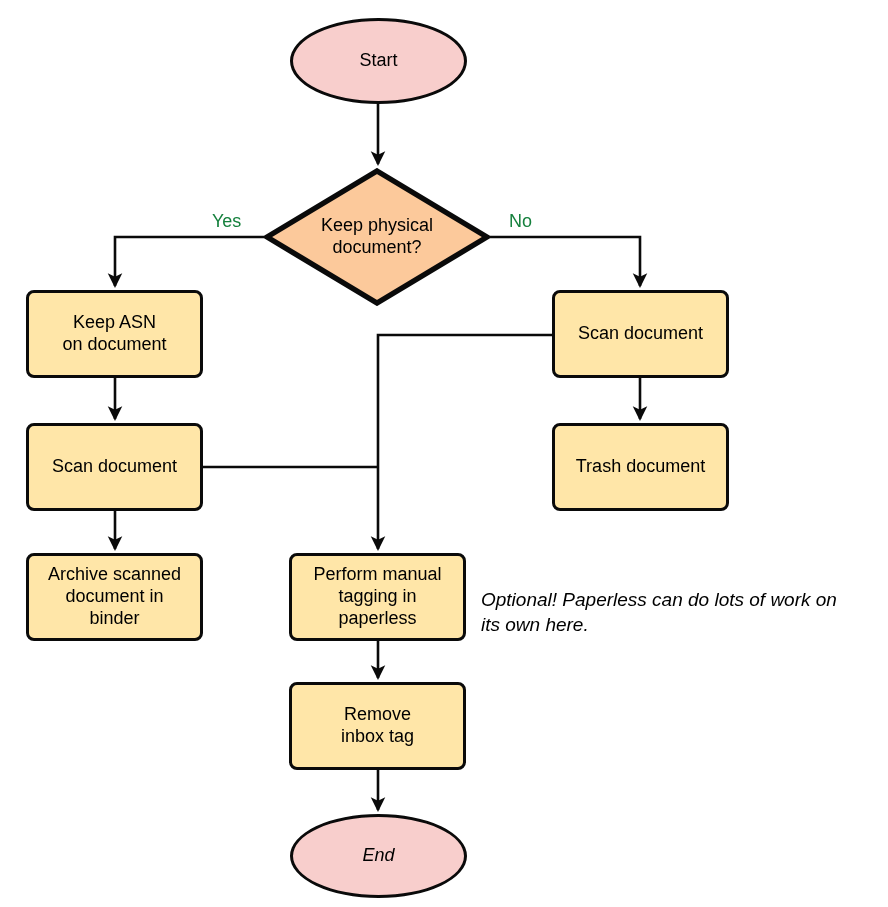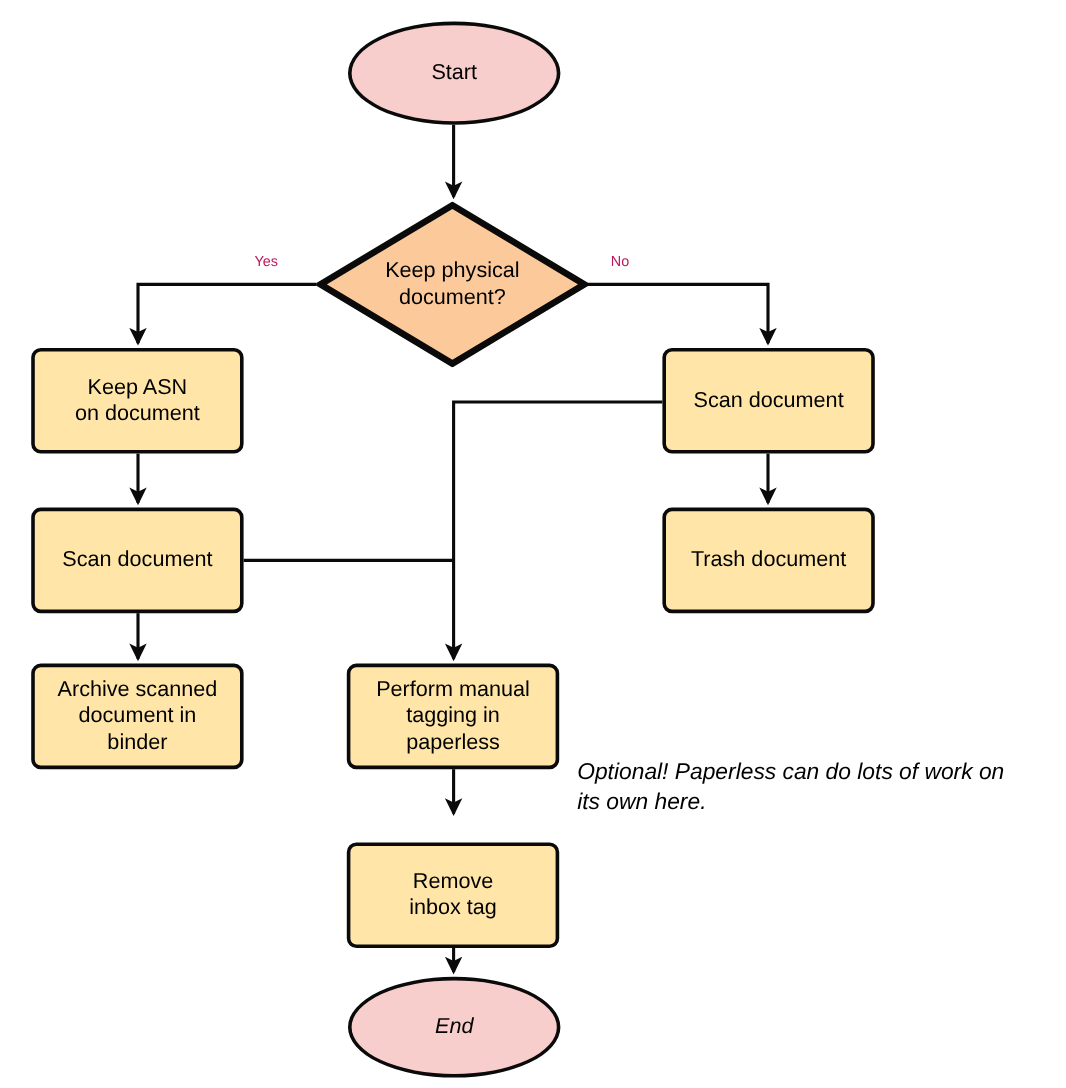--- a/index.html
+++ b/index.html
@@ -62,32 +62,31 @@
     height: 100%;
   }
   .decision .dia-label {
     position: relative;
     z-index: 2;
     text-align: center;
     white-space: pre-line;
   }
   .edge-label {
     position: absolute;
-    font-size: 12px;
-    color: #be185d;
+    font-size: 18px;
+    color: #15803d;
     white-space: nowrap;
   }
   .note {
     position: absolute;
     font-size: 19px;
     font-style: italic;
     color: #000000;
     line-height: 1.3;
     white-space: pre-line;
-    margin-top: 44px;
   }
 </style>
 </head>
 <body>
 
 <div id="canvas">
 
   <svg id="edges" viewBox="0 0 888 907" width="888" height="907" xmlns="http://www.w3.org/2000/svg">
     <defs>
       <marker id="arrow" viewBox="0 0 12 12" refX="9.5" refY="6" markerWidth="6.2" markerHeight="6.2" orient="auto-start-reverse">
@@ -156,21 +155,21 @@
   <div class="node process" style="left:289px; top:553px; width:177px; height:88px;">
     <span>Perform manual
 tagging in
 paperless</span>
   </div>
 
   <div class="node process" style="left:552px; top:423px; width:177px; height:88px;">
     <span>Trash document</span>
   </div>
 
-  <div class="node process" style="left:289px; top:682px; width:177px; height:88px;margin-top:20px;">
+  <div class="node process" style="left:289px; top:682px; width:177px; height:88px;">
     <span>Remove
 inbox tag</span>
   </div>
 
   <div class="node terminal" style="left:290px; top:814px; width:177px; height:84px;font-style:italic;">
     <span>End</span>
   </div>
 
   <div class="note" style="left:481px; top:588px; width:400px;">Optional! Paperless can do lots of work on
 its own here.</div>

